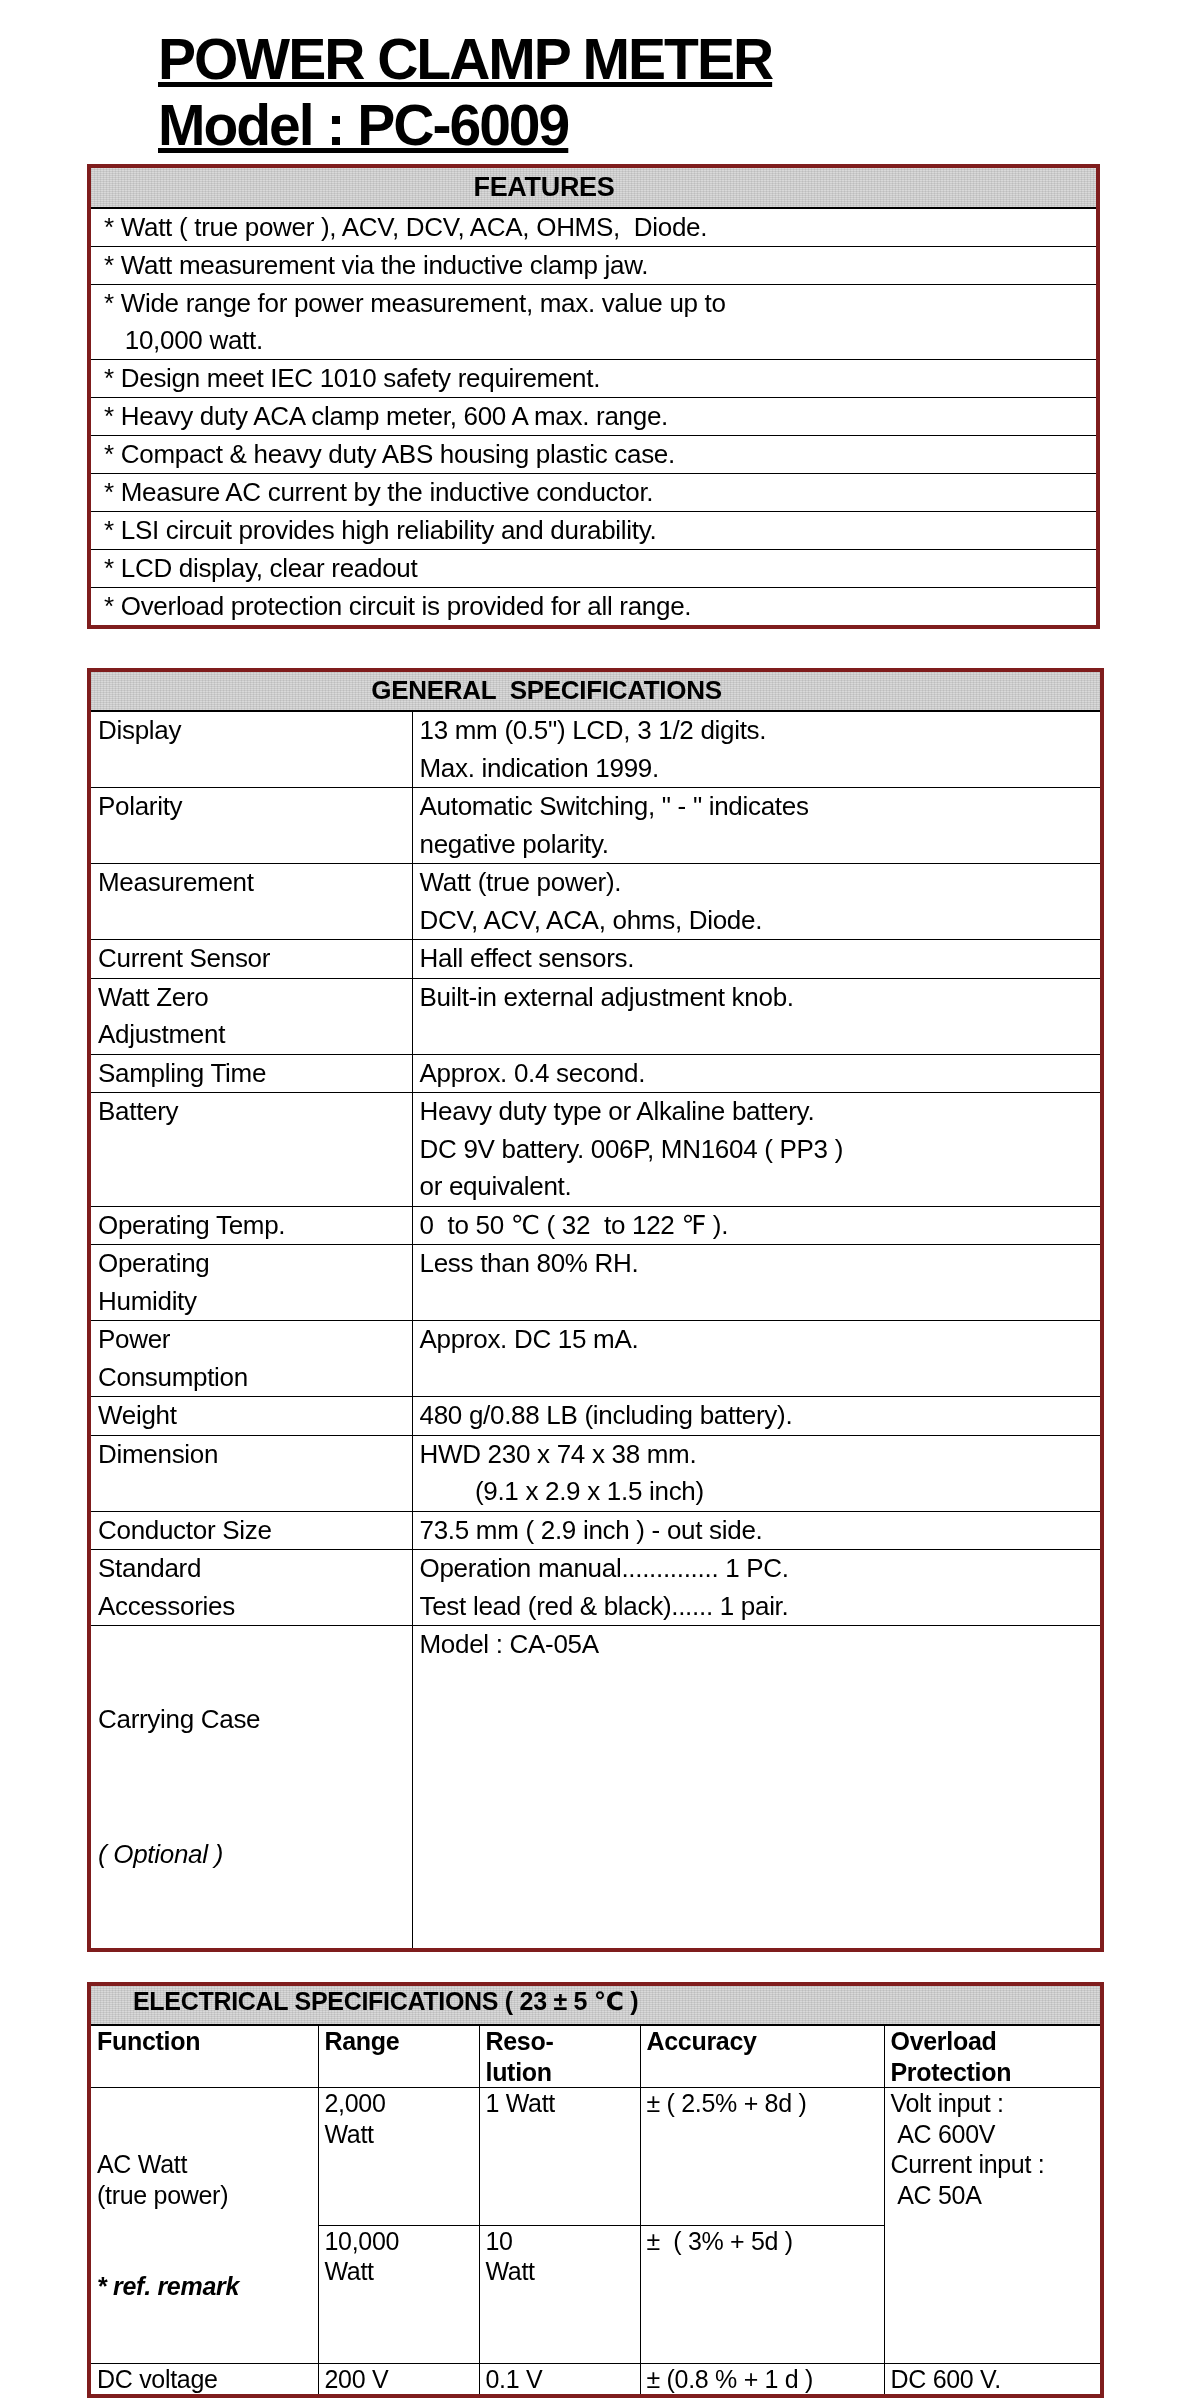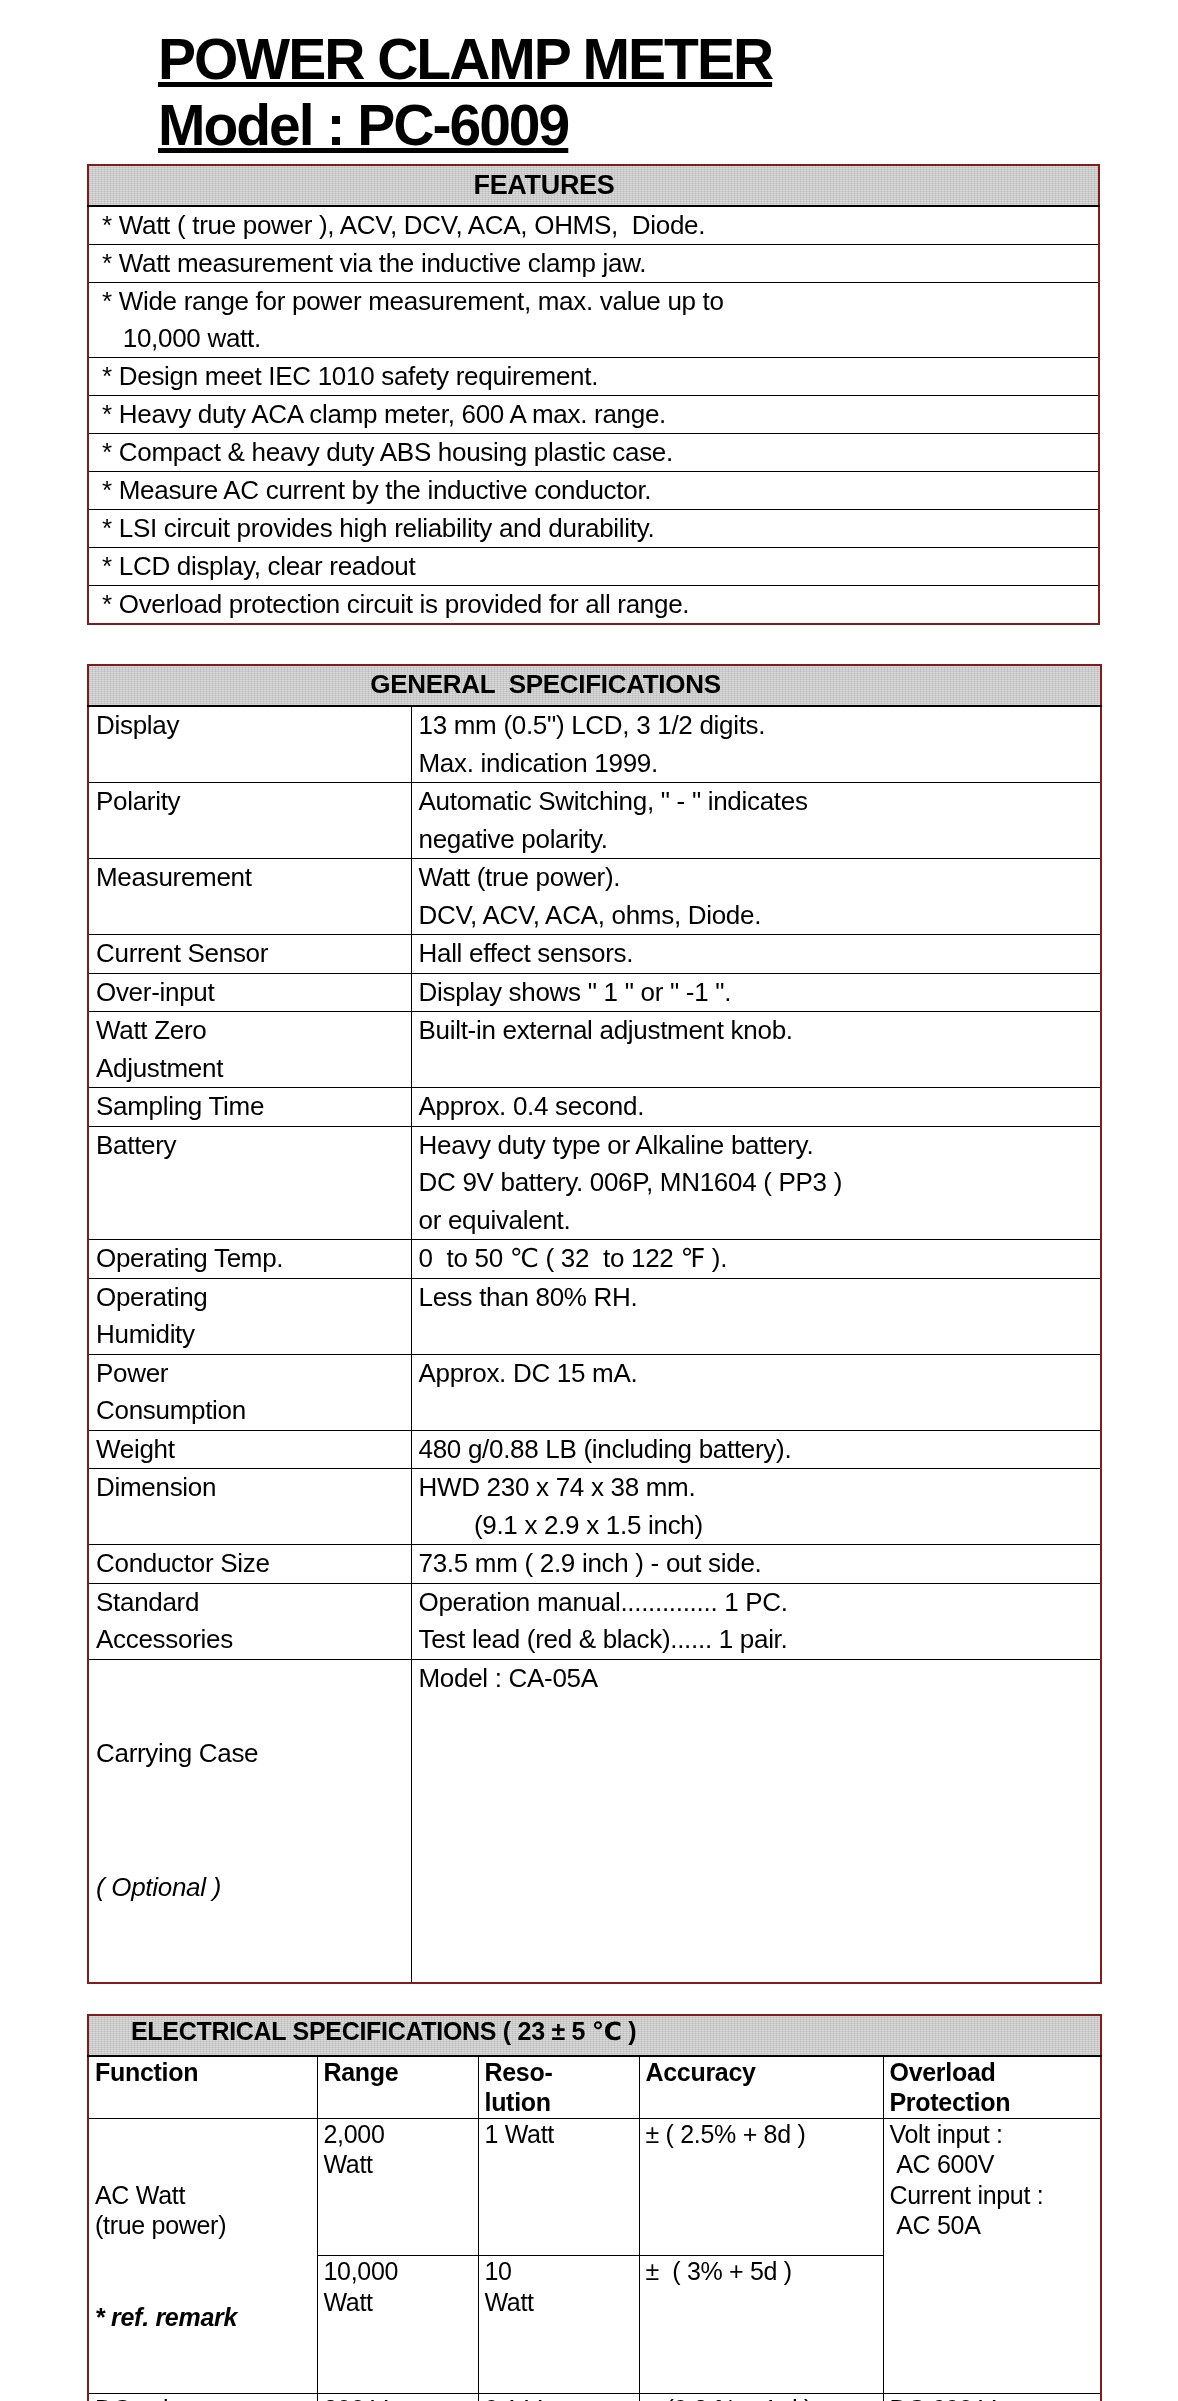--- a/index.html
+++ b/index.html
@@ -15,21 +15,21 @@
   }
   .title-block { margin:0 0 6px 71px;text-decoration:underline; }
   .title-line {
     font-size:57px; font-weight:bold; line-height:66px;
     letter-spacing:-2px; white-space:pre;
   }
   table {
     border-collapse:collapse;
     table-layout:fixed;
     width:1013px;
-    border:2px solid #7f1d1d;
+    border:4px solid #7f1d1d;
     letter-spacing:-0.3px;
   }
   td,th {
     border:1px solid #000;
     vertical-align:top;
     text-align:left;
     font-weight:normal;
     white-space:pre-wrap;
     overflow:hidden;
     padding:0 6px;
@@ -138,24 +138,20 @@
 negative polarity.</td>
       </tr>
       <tr>
         <th>Measurement</th>
         <td>Watt (true power).
 DCV, ACV, ACA, ohms, Diode.</td>
       </tr>
       <tr>
         <th>Current Sensor</th>
         <td>Hall effect sensors.</td>
-      </tr>
-      <tr>
-        <th>Over-input</th>
-        <td>Display shows " 1 " or " -1 ".</td>
       </tr>
       <tr>
         <th>Watt Zero
 Adjustment</th>
         <td>Built-in external adjustment knob.</td>
       </tr>
       <tr>
         <th>Sampling Time</th>
         <td>Approx. 0.4 second.</td>
       </tr>

